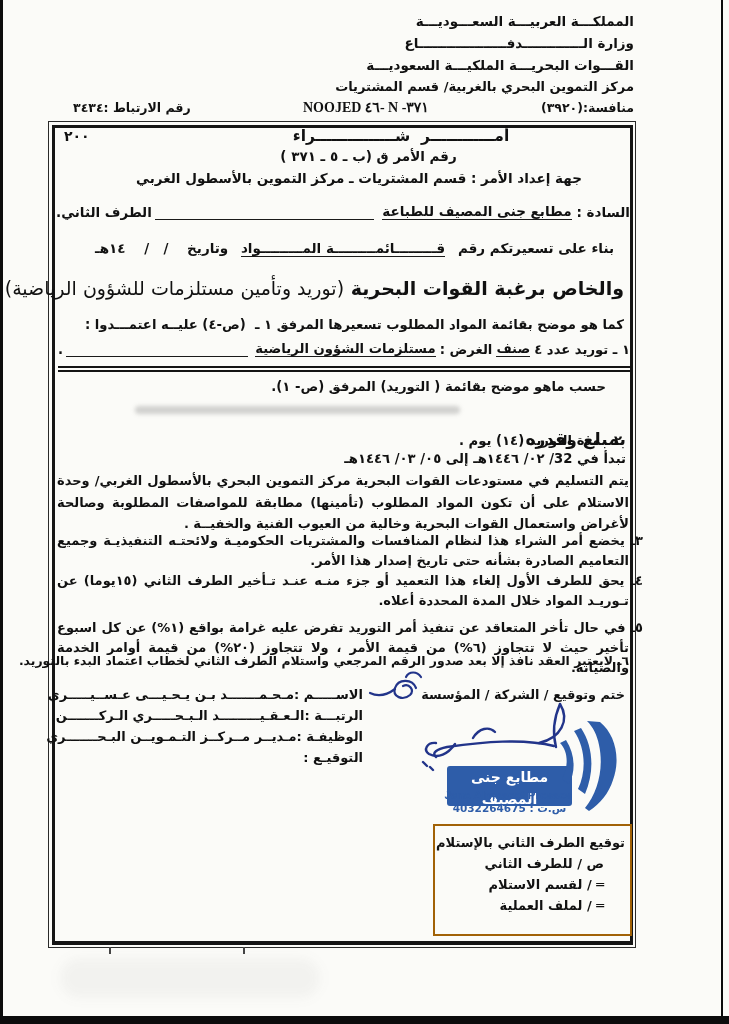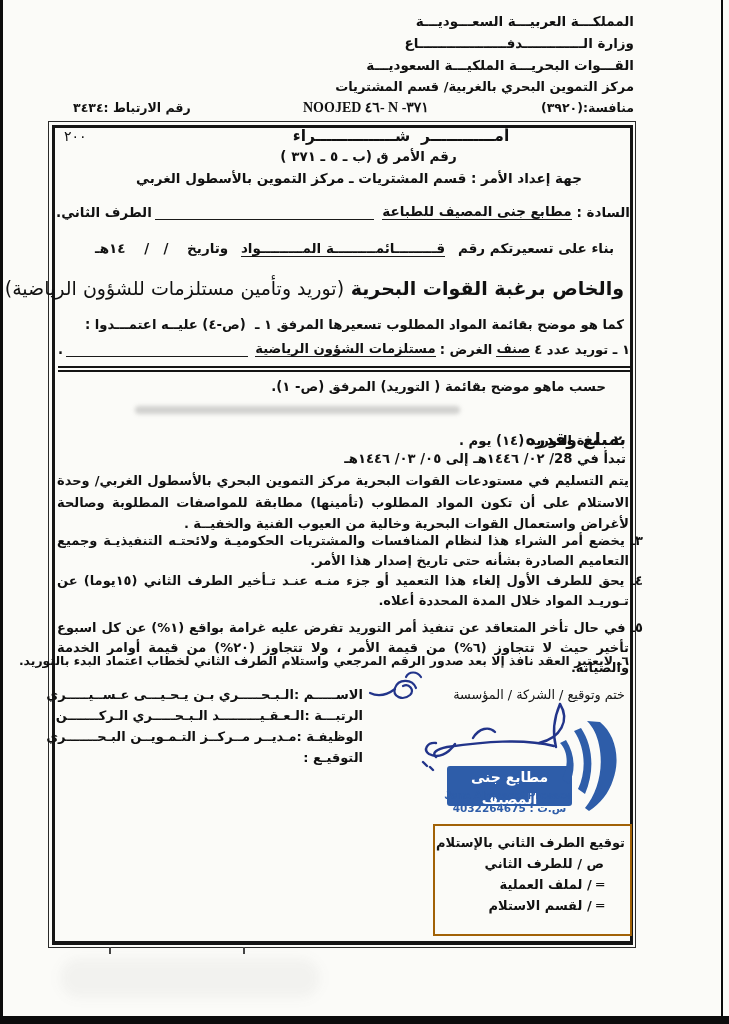--- a/index.html
+++ b/index.html
@@ -1,19 +1,19 @@
 <!DOCTYPE html>
 <html lang="ar"><head>
 <meta charset="utf-8">
 <style>
   html,body{margin:0;padding:0;background:#888;}
   .page{position:relative;width:729px;height:1024px;margin:0 auto;background:#fbfbf8;overflow:hidden;
         font-family:"DejaVu Sans",sans-serif;color:#111;direction:rtl;}
   .abs{position:absolute;}
-  .b{font-weight:normal;}
+  .b{font-weight:bold;}
   .nw{white-space:nowrap;}
   .hdr{right:95px;text-align:right;font-size:13.5px;font-weight:bold;white-space:nowrap;}
   .meta{font-size:12.5px;font-weight:bold;white-space:nowrap;}
   .latin-serif{font-family:"Liberation Serif",serif;direction:ltr;unicode-bidi:isolate;}
   .mainbox{left:48px;top:121px;width:586px;height:825px;border:1.5px solid #2a2a2a;}
   .innerline{position:absolute;left:2.5px;top:2.5px;right:2.5px;bottom:2.5px;border:3px solid #151515;border-bottom-width:4px;}
   .rowc{left:51px;width:580px;text-align:center;box-sizing:border-box;font-weight:bold;white-space:nowrap;}
   .rowr{left:51px;width:577px;text-align:right;box-sizing:border-box;font-weight:bold;}
   .flexrow{display:flex;align-items:flex-end;font-weight:bold;}
   .u{border-bottom:1.2px solid #1a1a1a;}
@@ -91,31 +91,31 @@
   </div>
 
   <div class="abs rule2" style="top:366px;"></div>
 
   <div class="abs rowr nw" style="top:379px;padding-right:22px;font-size:13.2px;">حسب ماهو موضح بقائمة ( التوريد) المرفق (ص- ١).</div>
 
   <div class="abs smudge" style="top:406px;left:135px;width:325px;height:8px;"></div>
 
   <div class="abs rowr nw" style="top:408px;padding-right:2px;font-size:17px;margin-top:21px;">بمبلغ وقدره</div>
   <div class="abs rowr nw" style="top:433px;padding-right:6px;font-size:13.2px;">٢ ـ  مدة التوريد (١٤) يوم .</div>
-  <div class="abs rowr nw" style="top:451px;padding-right:2px;font-size:13.2px;">تبدأ في 28/ ٠٢/ ١٤٤٦هـ  إلى  ٠٥/ ٠٣/ ١٤٤٦هـ</div>
+  <div class="abs rowr nw" style="top:451px;padding-right:2px;font-size:13.2px;">تبدأ في 32/ ٠٢/ ١٤٤٦هـ  إلى  ٠٥/ ٠٣/ ١٤٤٦هـ</div>
 
   <div class="abs clause" style="top:470px;line-height:21.5px;">يتم التسليم في مستودعات القوات البحرية مركز التموين البحري بالأسطول الغربي/ وحدة الاستلام على أن  تكون المواد المطلوب (تأمينها) مطابقة للمواصفات المطلوبة وصالحة لأغراض واستعمال القوات البحرية وخالية من العيوب الفنية والخفيــة .</div>
   <div class="abs clause hang" style="top:531px;">٣ـ يخضع أمر الشراء هذا لنظام المنافسات والمشتريات الحكوميـة ولائحتـه التنفيذيـة وجميع التعاميم الصادرة بشأنه حتى تاريخ إصدار هذا الأمر.</div>
   <div class="abs clause hang" style="top:571px;">٤ـ يحق للطرف الأول إلغاء هذا التعميد أو جزء منـه عنـد تـأخير الطرف الثاني (١٥يوما) عن تـوريـد المواد خلال المدة المحددة أعلاه.</div>
   <div class="abs clause hang" style="top:611px;margin-top:7px;">٥ـ في حال تأخر المتعاقد عن تنفيذ أمر التوريد تفرض عليه غرامة بواقع (١%) عن كل اسبوع تأخير حيث لا تتجاوز (٦%) من قيمة الأمر ، ولا تتجاوز (٢٠%) من قيمة أوامر الخدمة والصيانة.</div>
   <div class="abs clause nw" style="top:651px;font-size:12.4px;text-align:right;">٦ـ لايعتبر العقد نافذ إلا بعد صدور الرقم المرجعي واستلام الطرف الثاني لخطاب اعتماد البدء بالتوريد.</div>
 
   <div class="abs sigrow" style="top:687px;">
     <span class="lab">الاســـــم :</span>
-    <span class="val">الـبـحـــــري بـن يـحـيـــى عـســيـــــري</span>
+    <span class="val">مـحـمـــــــد بـن يـحـيـــى عـســيـــــري</span>
   </div>
   <div class="abs sigrow" style="top:708px;">
     <span class="lab">الرتبـــة :</span>
     <span class="val">الـعـقـيـــــــــد الـبـحـــــري الـركـــــــن</span>
   </div>
   <div class="abs sigrow" style="top:729px;">
     <span class="lab">الوظيفـة :</span>
     <span class="val">مـديــر مــركــز التـمـويــن البـحـــــــري</span>
   </div>
   <div class="abs sigrow" style="top:750px;">
@@ -149,20 +149,20 @@
       <path d="M141 50 C110 42 70 46 34 51 C24 53 18 57 23 61"></path>
       <path d="M42 48 C35 58 25 63 16 58 C10 54 14 46 23 47"></path>
       <path d="M60 42 C66 32 76 30 82 36"></path>
       <path d="M10 66 l4 4 M17 71 l3 3"></path>
     </svg>
   </div>
 
   <div class="abs rcptbox">
     <div class="rcpt" style="padding:6px 5px 0 0;">توقيع الطرف الثاني بالإستلام</div>
     <div class="rcpt" style="padding-right:26px;">ص / للطرف الثاني</div>
+    <div class="rcpt" style="padding-right:26px;">═ / لقسم الاستلام</div>
     <div class="rcpt" style="padding-right:26px;">═ / لملف العملية</div>
-    <div class="rcpt" style="padding-right:26px;">═ / لقسم الاستلام</div>
   </div>
 
   <div class="abs" style="left:109px;top:947px;width:2px;height:7px;background:#444;"></div>
   <div class="abs" style="left:243px;top:947px;width:2px;height:7px;background:#444;"></div>
 
 </div>
 
 </body></html>

